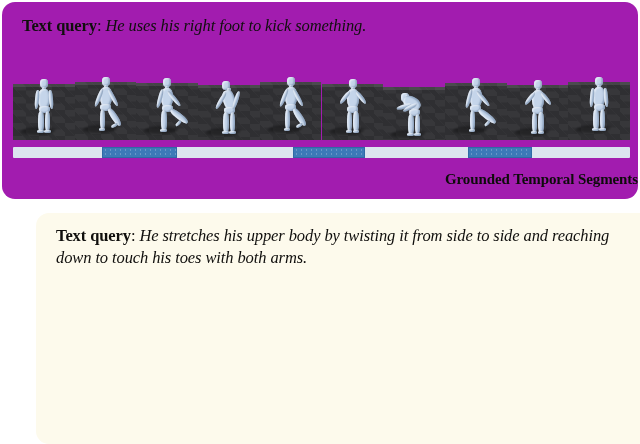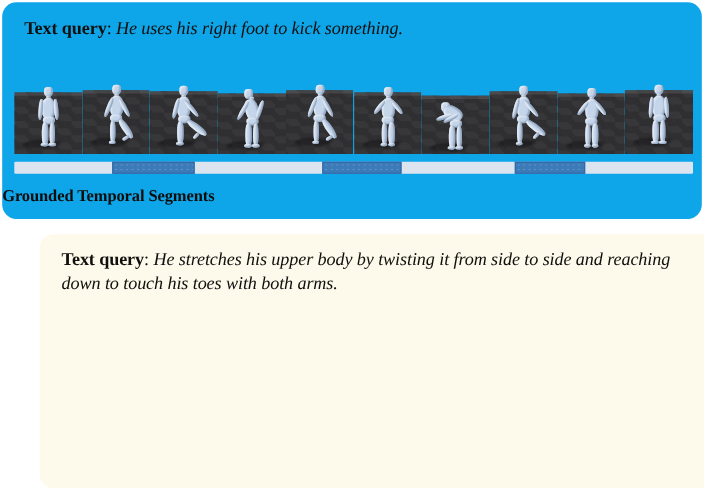--- a/index.html
+++ b/index.html
@@ -16,21 +16,21 @@
   }
 
   .panel {
     position: absolute;
     left: 2px;
     width: 636px;
     border-radius: 13px;
     box-sizing: border-box;
     overflow: hidden;
   }
-  #panel-1 { top: 2px; height: 197px; background: #0ea5e9; }
+  #panel-1 { top: 2px; height: 197px; background: #a21caf; }
   #panel-2 { top: 213px; height: 231px; background: #fdfaec; margin-left: 34px; }
 
   .query-line {
     font-size: 16.5px;
     line-height: 22px;
     color: #100f0d;
     padding: 0 0 0 20px;
     letter-spacing: -0.1px;
   }
   #panel-1 .query-line { padding-top: 13px; }
@@ -195,21 +195,21 @@
     box-sizing: border-box;
     background-image:
       radial-gradient(circle, rgba(255,255,255,0.22) 0.6px, transparent 0.7px);
     background-size: 5px 4px;
   }
 
   .caption {
     position: absolute;
     left: 0;
     width: 100%;
-    text-align: left;
+    text-align: right;
     font-weight: bold;
     font-size: 15px;
     color: #0d0c0a;
     letter-spacing: -0.1px;
   }
   #caption-1 { top: 169px; }
 </style>
 </head>
 <body>
 

